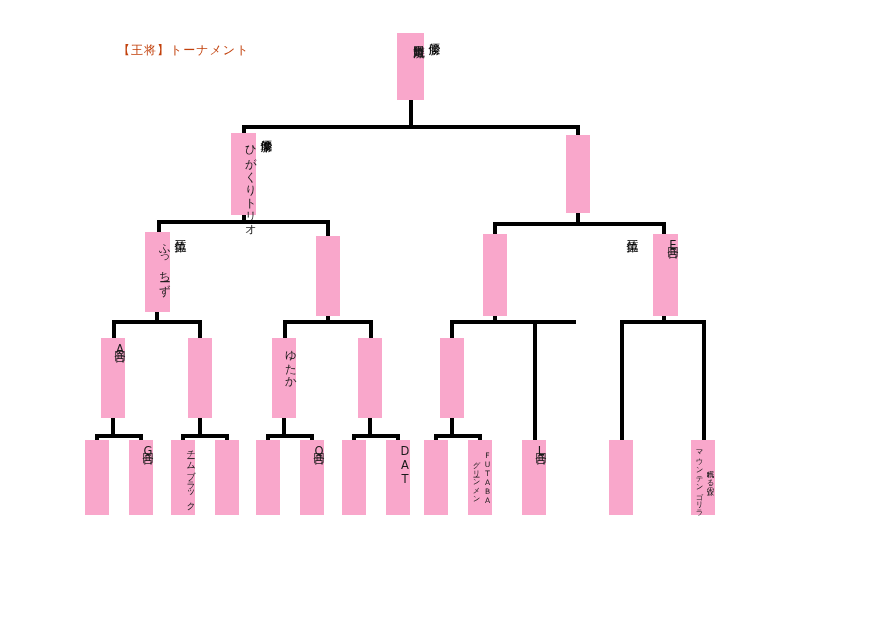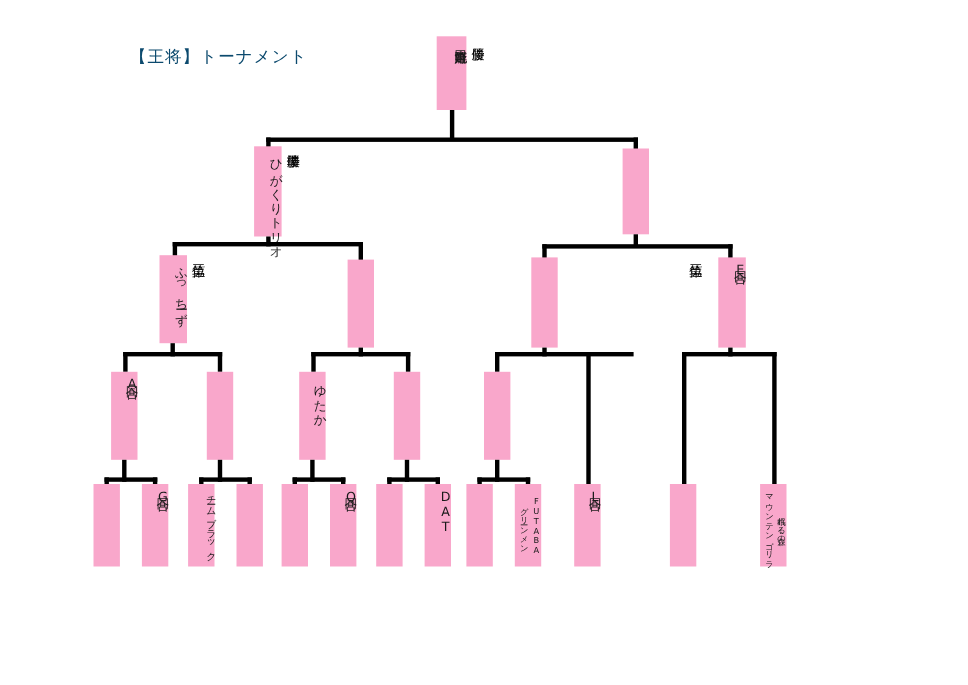--- a/index.html
+++ b/index.html
@@ -12,22 +12,22 @@
     width: 880px;
     height: 623px;
     background: #ffffff;
     overflow: hidden;
     font-family: "DejaVu Sans", "Liberation Sans", sans-serif;
   }
   .title {
     position: absolute;
     left: 118px;
     top: 42px;
-    font-size: 15px;
-    color: #0c4a6e;
+    font-size: 12px;
+    color: #c2410c;
     letter-spacing: 1px;
     white-space: nowrap;
   }
   
   .box {
     position: absolute;
     background: #f9a7cb;
     box-sizing: border-box;
   }
   

